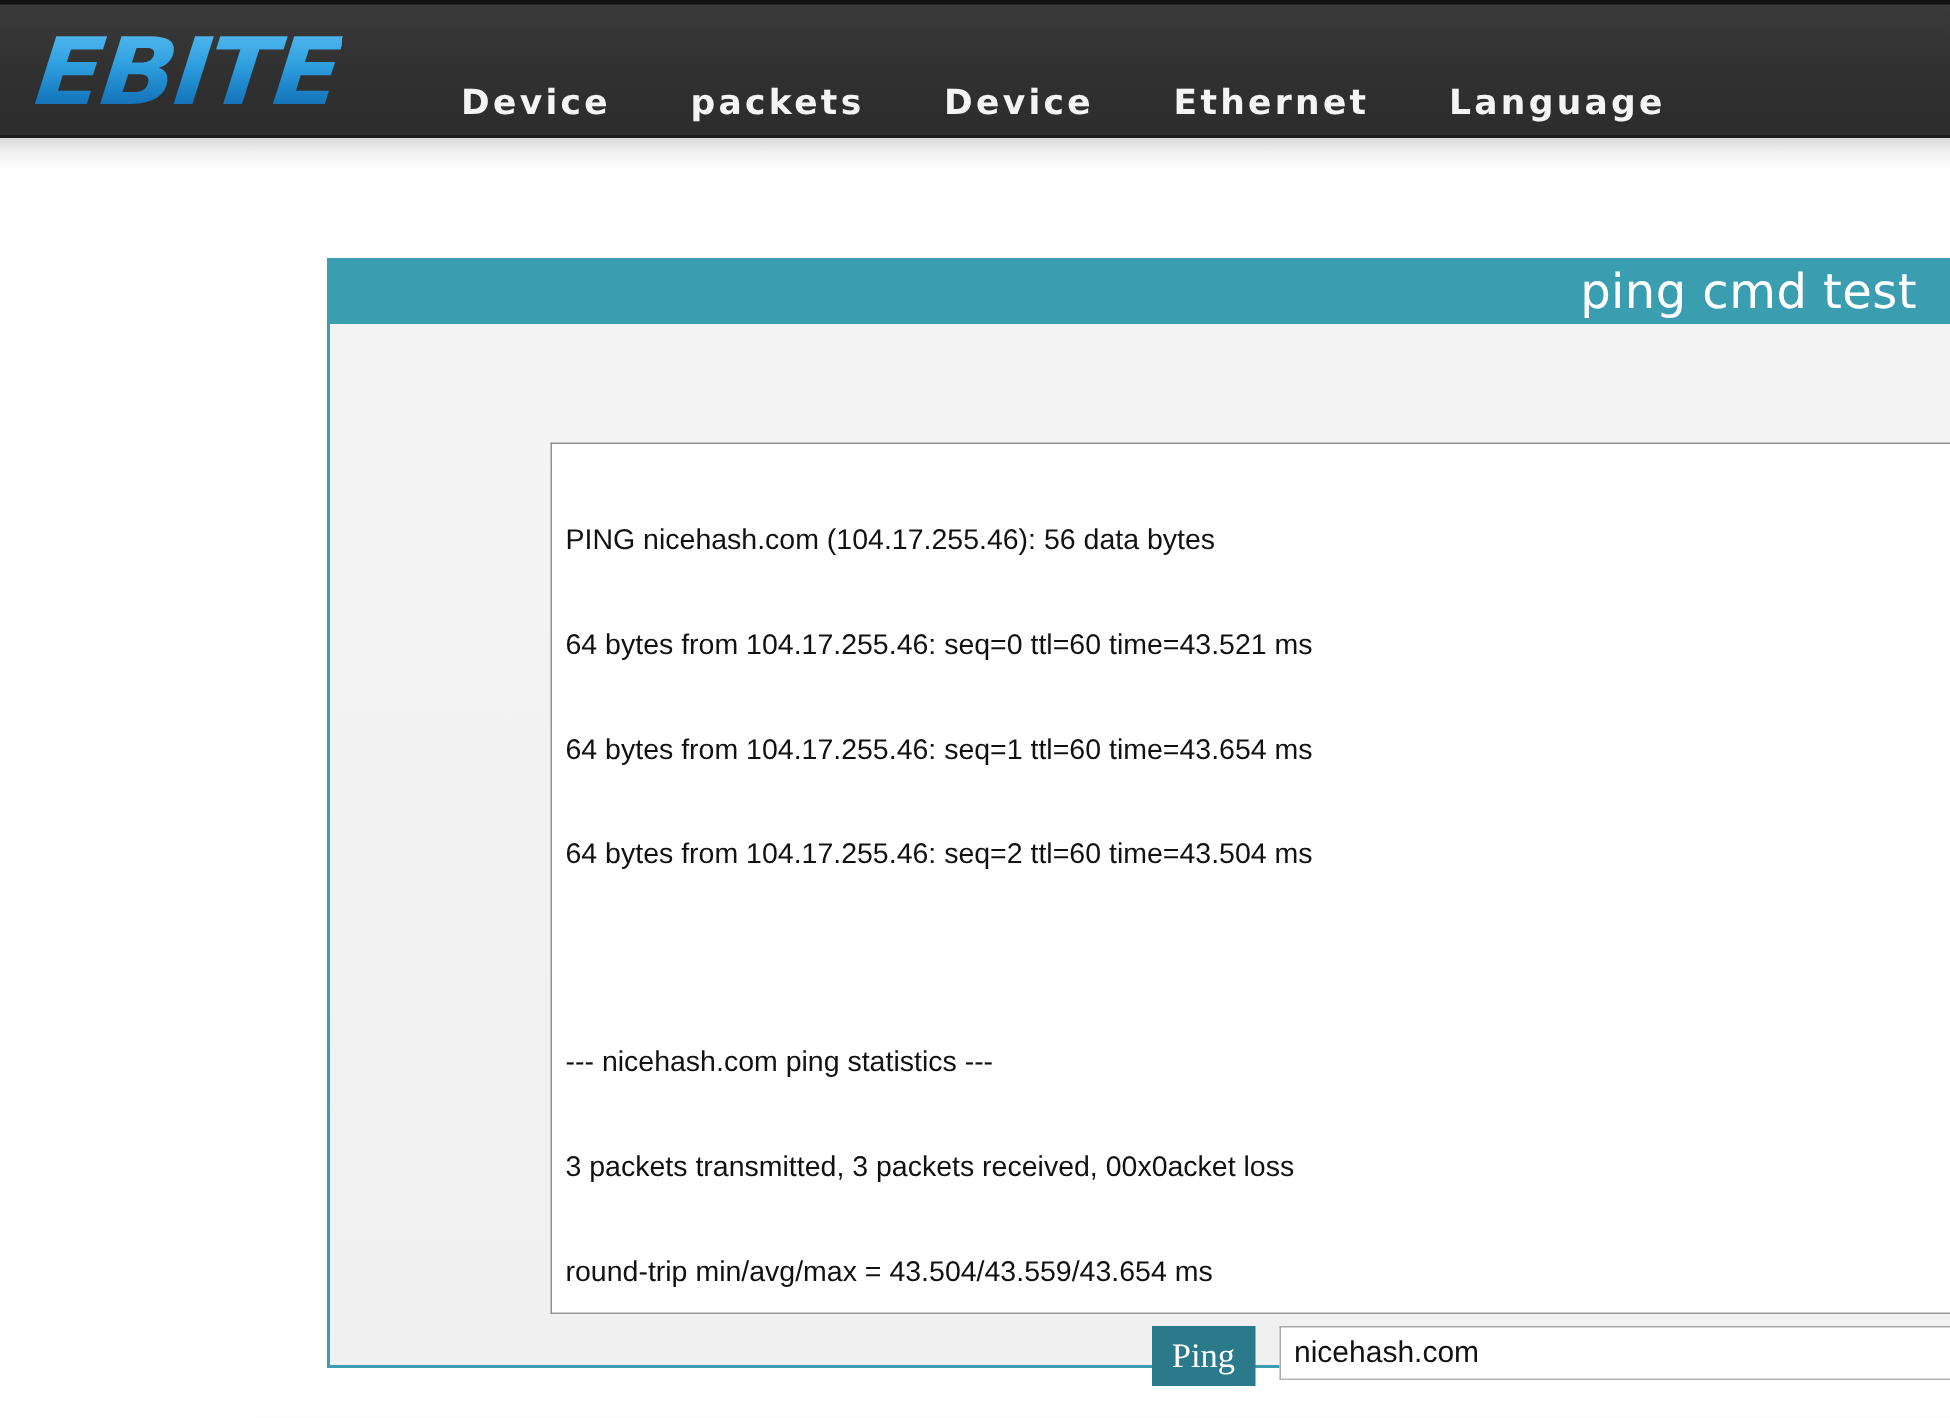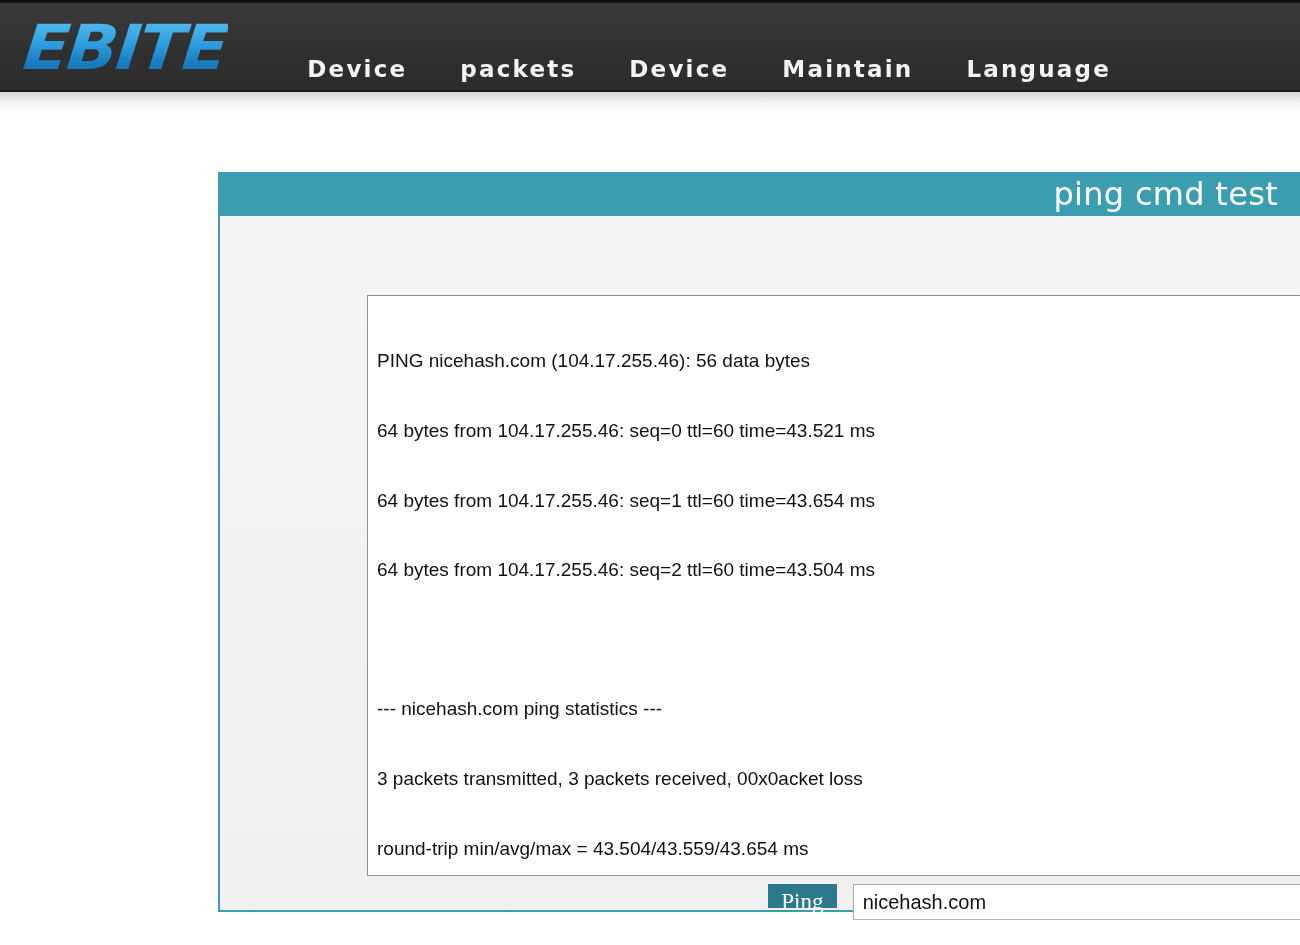--- a/index.html
+++ b/index.html
@@ -151,21 +151,21 @@
     position: absolute;
     left: 0;
     top: 668px;
     width: 100%;
     display: flex;
     align-items: flex-start;
   }
   .ping-button {
     margin-left: 548px;
     width: 70px;
-    height: 24px;
+    height: 40px;
     background: #2b7a8c;
     color: #ffffff;
     border: none;
     font-family: "Liberation Serif", serif;
     font-size: 23px;
     line-height: 36px;
     text-align: center;
     cursor: pointer;
     padding: 0;
     user-select: none;
@@ -187,21 +187,21 @@
 </style>
 </head>
 <body>
 
 <div class="navbar">
   <div class="logo">EBITE</div>
   <nav class="nav-links">
     <a class="nav-link" href="#">Device</a>
     <a class="nav-link" href="#">packets</a>
     <a class="nav-link" href="#">Device</a>
-    <a class="nav-link" href="#">Maintain</a>
+    <a class="nav-link" href="#">Ethernet</a>
     <a class="nav-link" href="#">Language</a>
   </nav>
 </div>
 <div class="nav-shadow"></div>
 
 <section class="panel">
 
   <div class="panel-header">
     <span class="panel-title">ping cmd test</span>
   </div>

